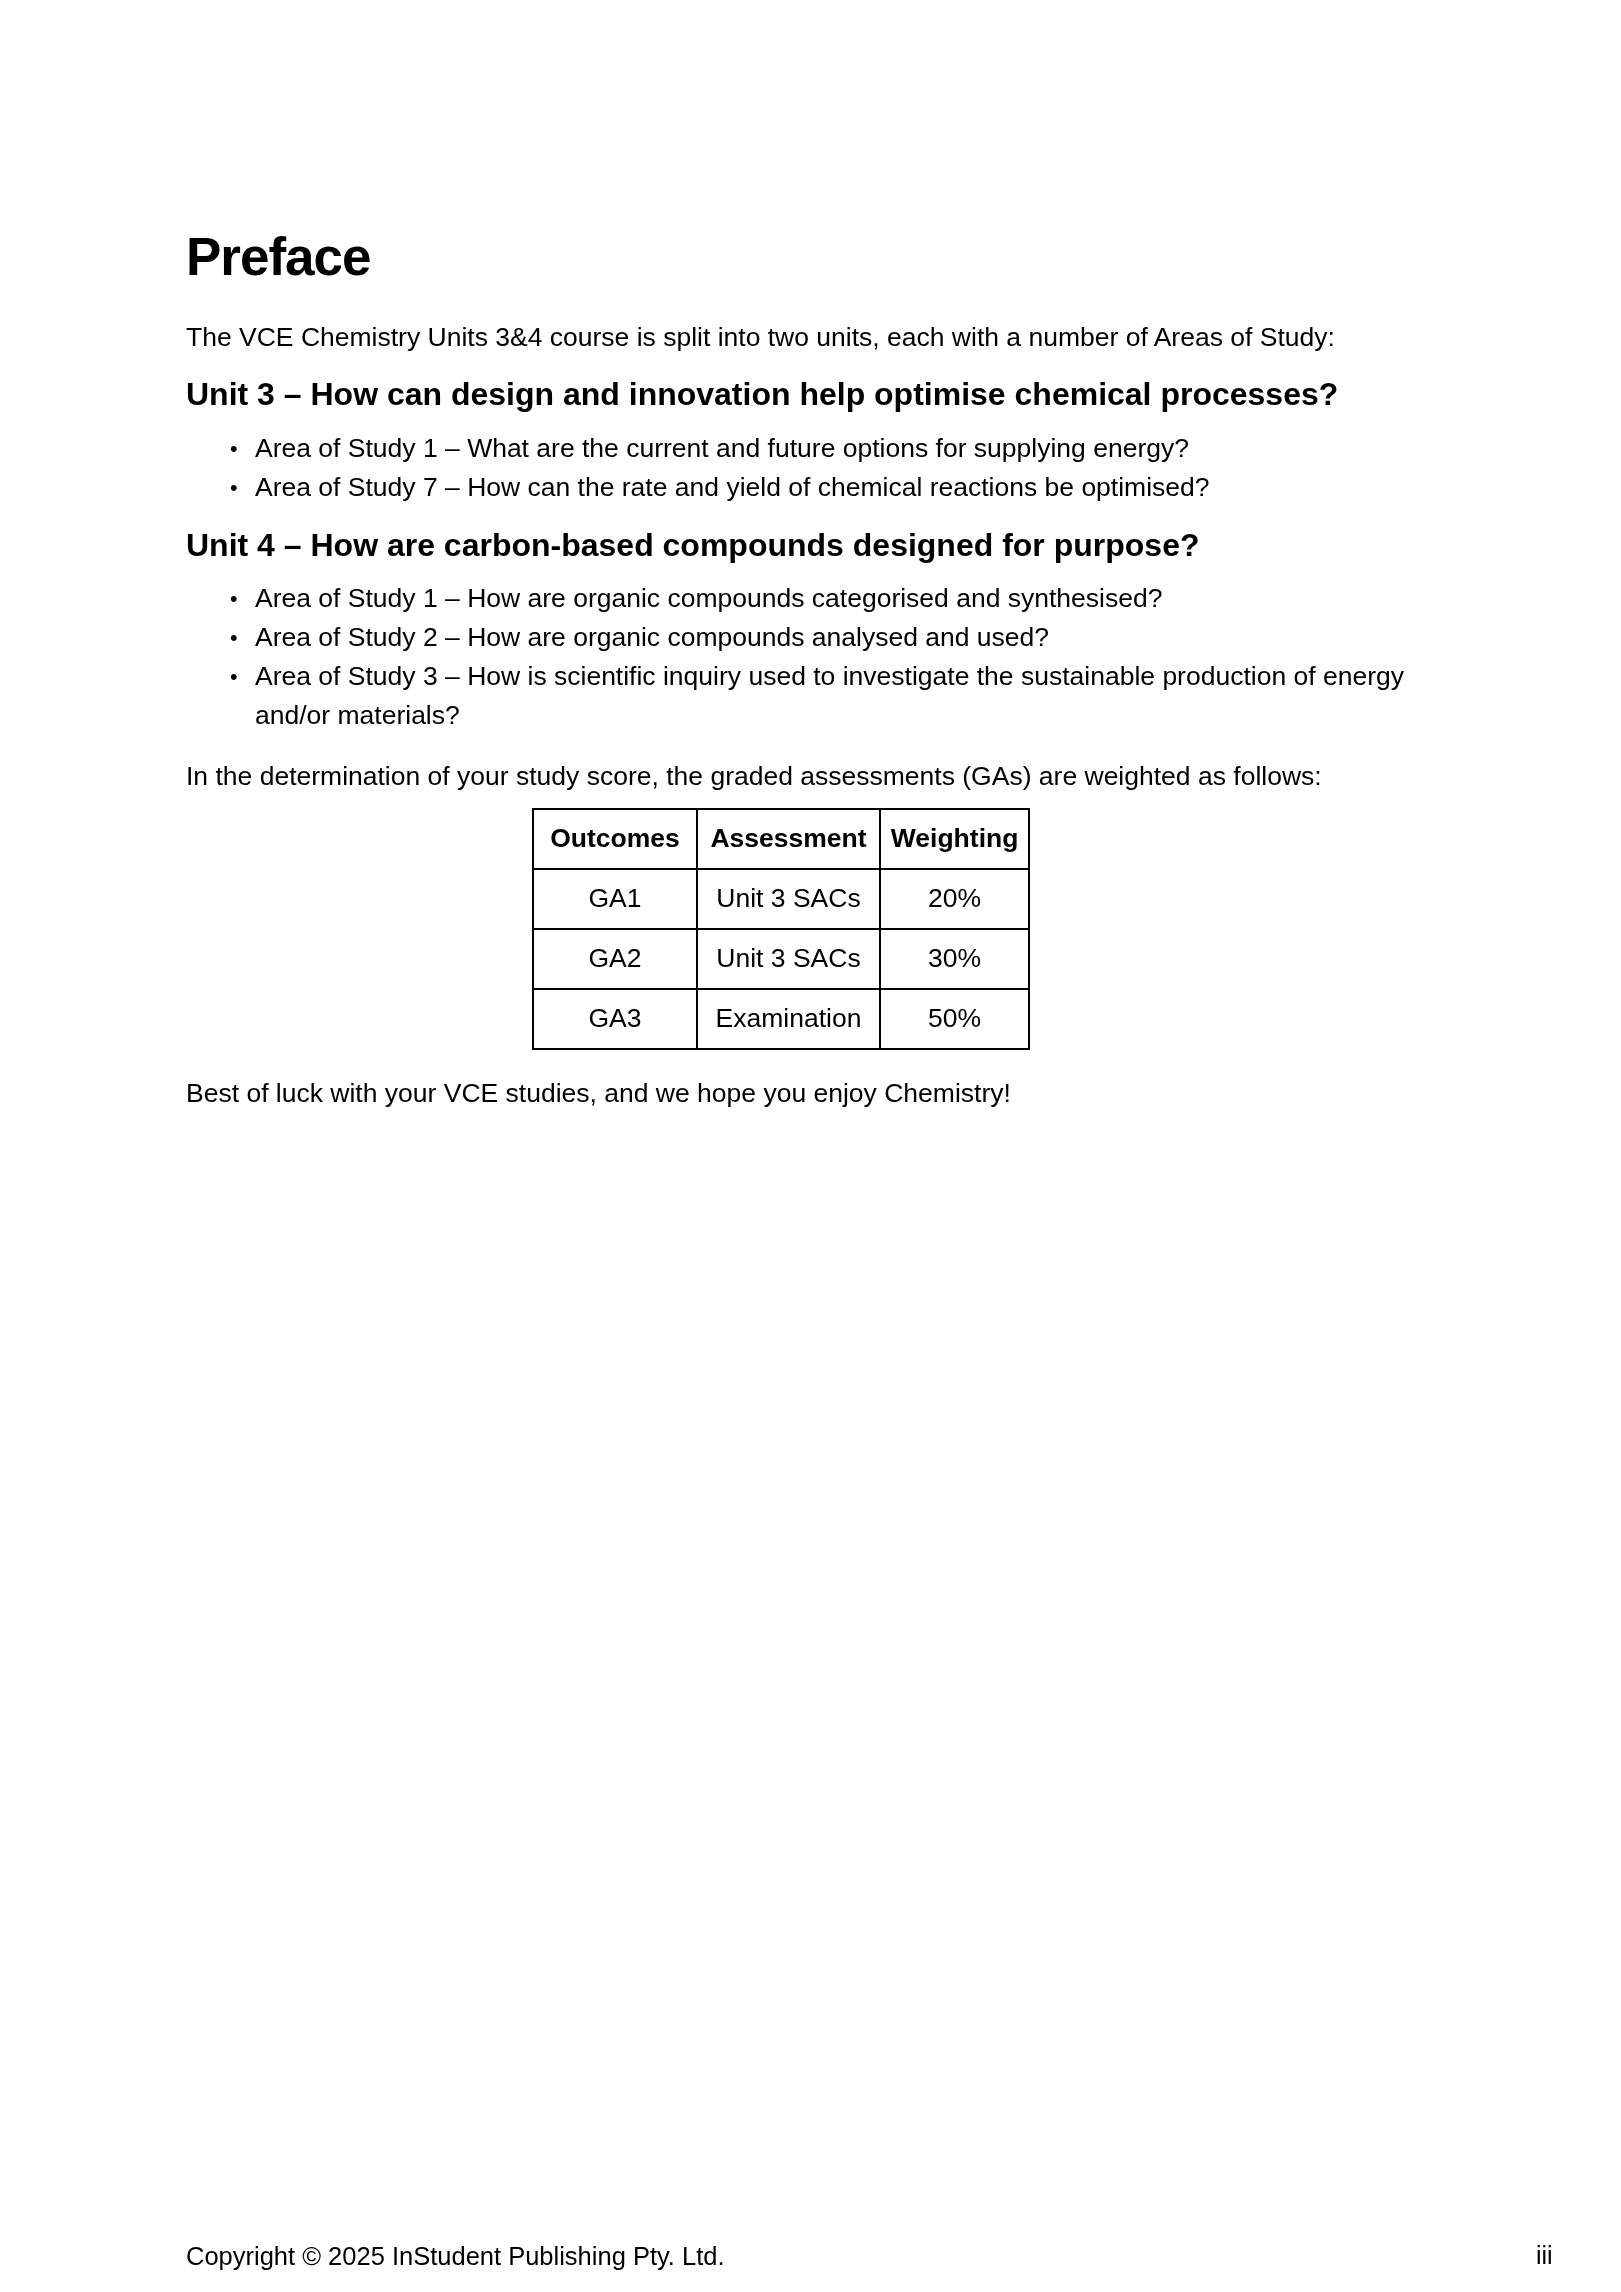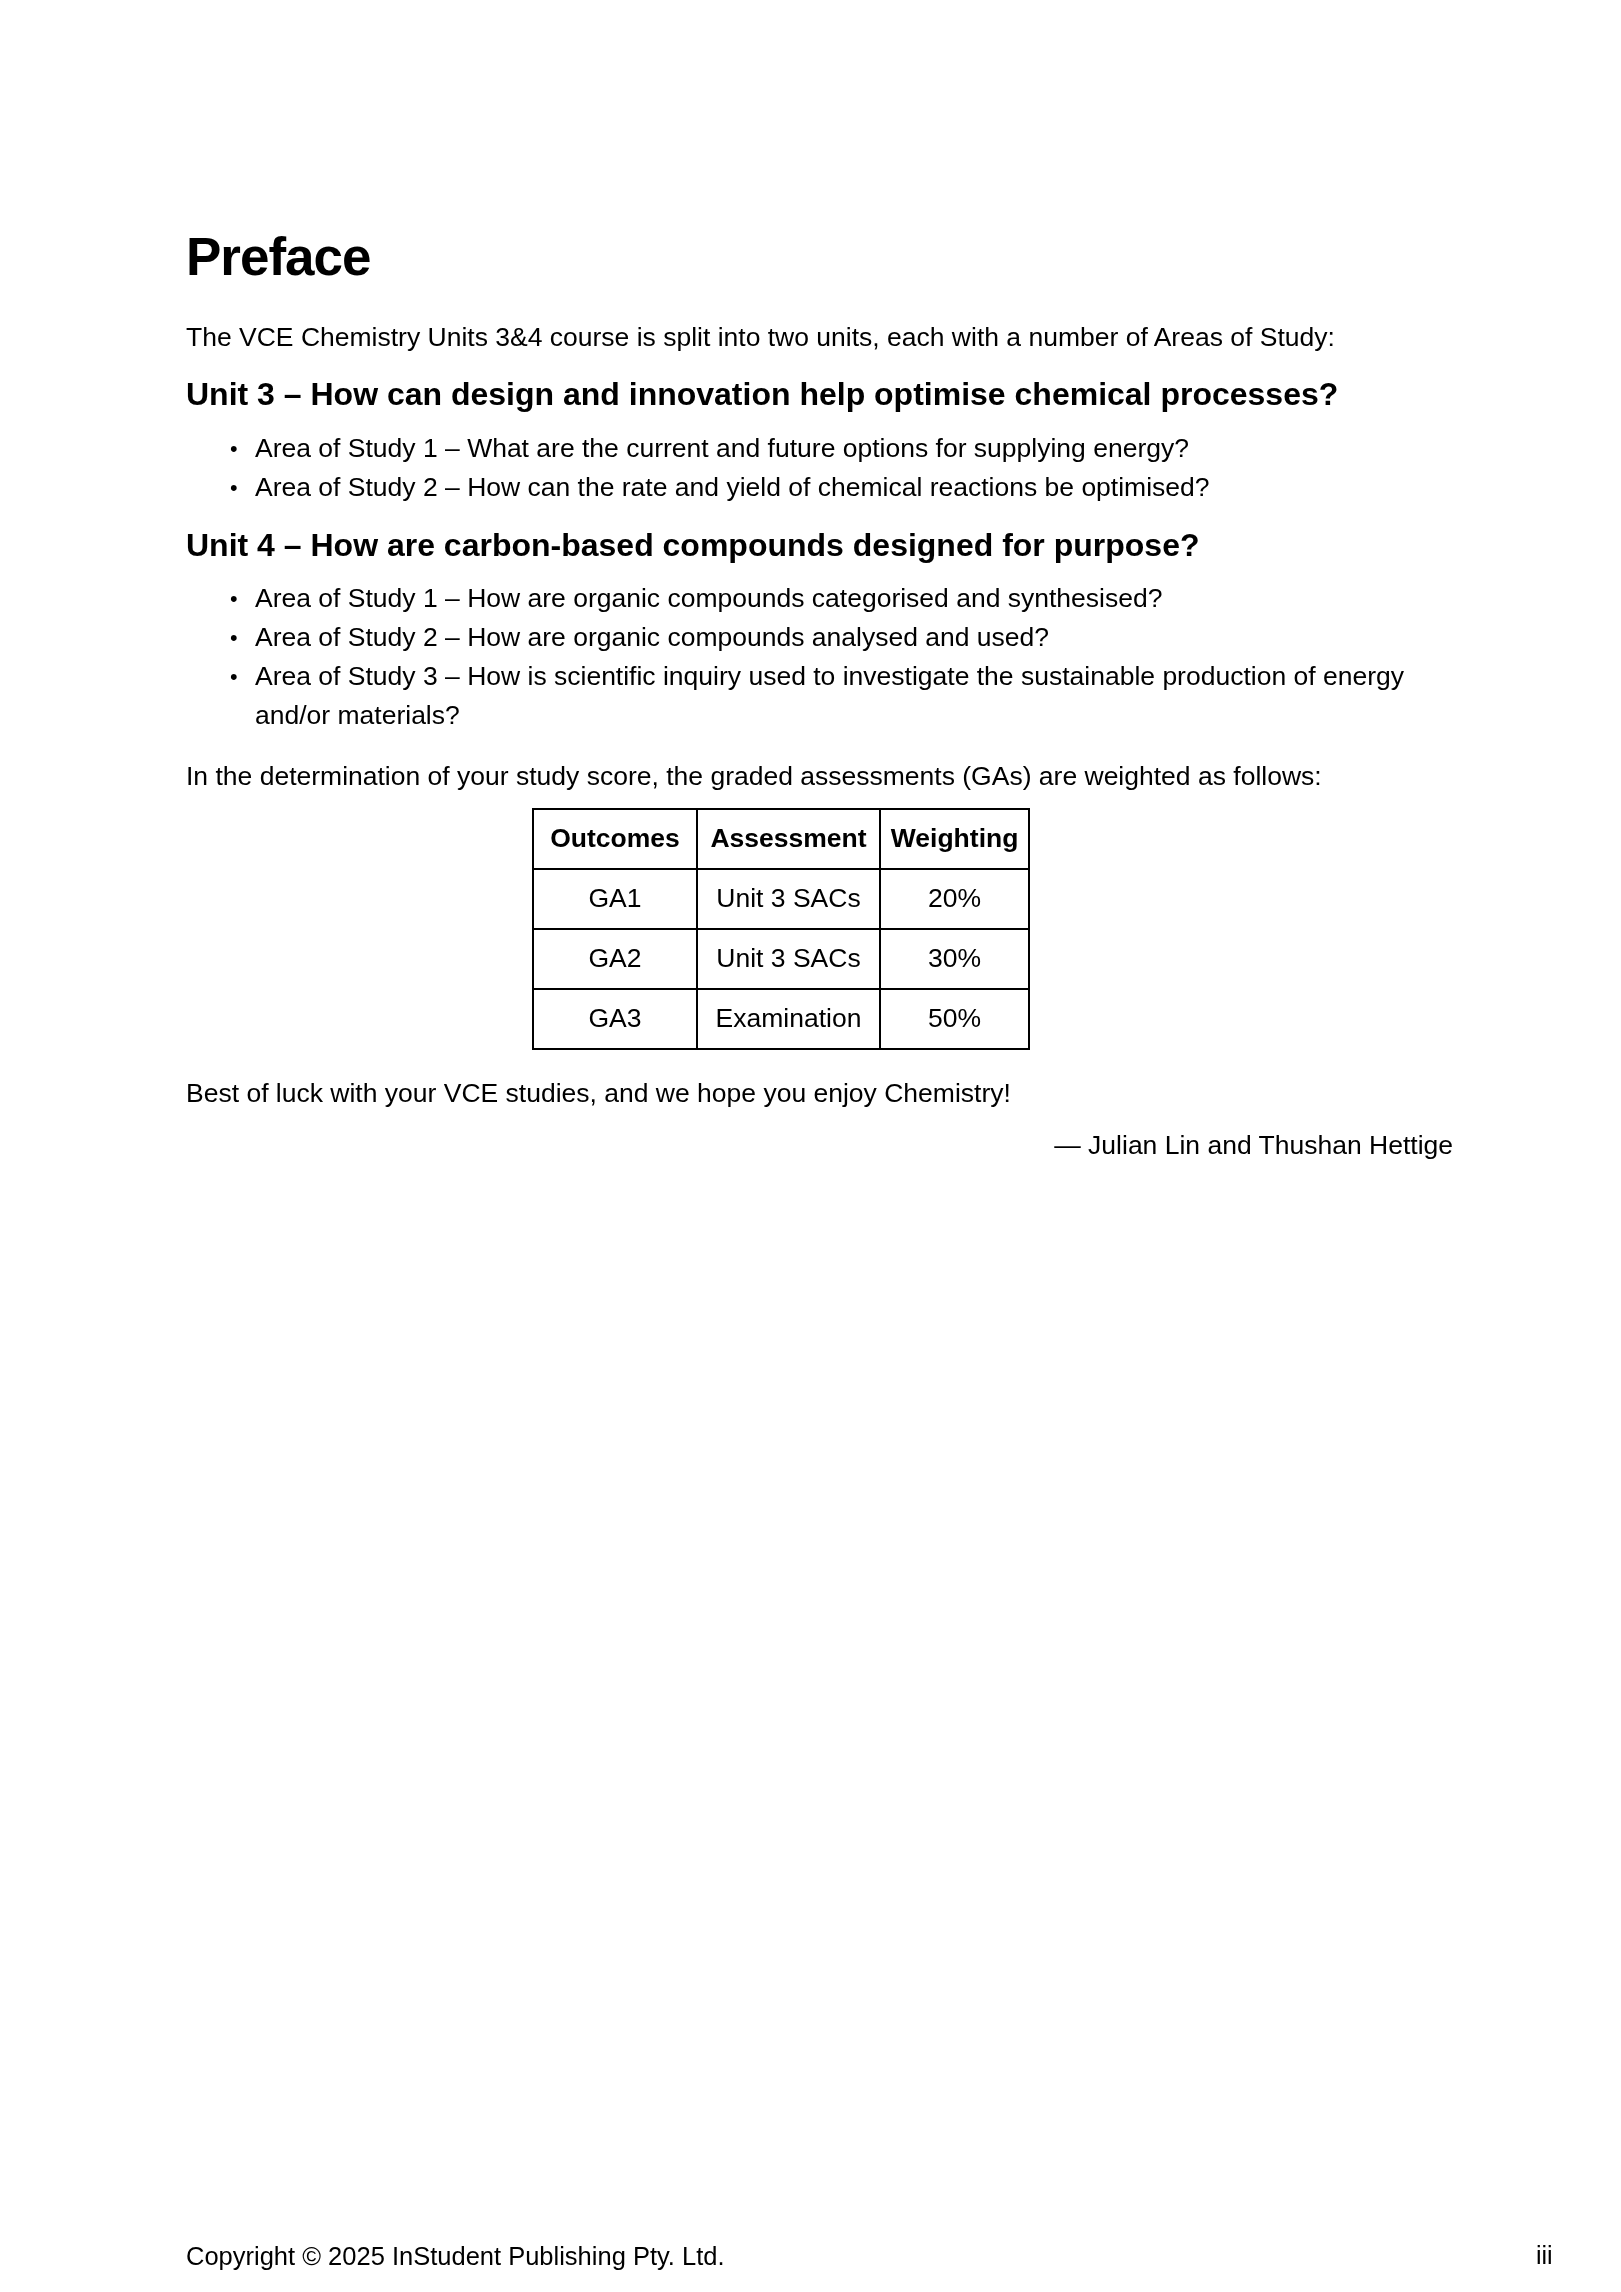--- a/index.html
+++ b/index.html
@@ -109,21 +109,21 @@
     <p class="body-text">The VCE Chemistry Units 3&amp;4 course is split into two units, each with a number of Areas of Study:</p>
 
     <h2 class="unit-heading">Unit 3 – How can design and innovation help optimise chemical processes?</h2>
     <ul class="area-list">
       <li>
         <span class="bullet">•</span>
         <span>Area of Study 1 – What are the current and future options for supplying energy?</span>
       </li>
       <li>
         <span class="bullet">•</span>
-        <span>Area of Study 2 – How can the rate and yield of chemical reactions be optimised?</span>
+        <span>Area of Study 7 – How can the rate and yield of chemical reactions be optimised?</span>
       </li>
     </ul>
 
     <h2 class="unit-heading">Unit 4 – How are carbon-based compounds designed for purpose?</h2>
     <ul class="area-list">
       <li>
         <span class="bullet">•</span>
         <span>Area of Study 1 – How are organic compounds categorised and synthesised?</span>
       </li>
       <li>
@@ -167,20 +167,19 @@
             <td>GA3</td>
             <td>Examination</td>
             <td>50%</td>
           </tr>
         </tbody>
       </table>
     </div>
 
     <p class="body-text closing">Best of luck with your VCE studies, and we hope you enjoy Chemistry!</p>
 
-    <p class="signature">— Julian Lin and Thushan Hettige</p>
 
   </div>
 
   <div class="footer-copyright">Copyright © 2025 InStudent Publishing Pty. Ltd.</div>
   <div class="footer-pagenum">iii</div>
 </div>
 
 
 </body></html>

